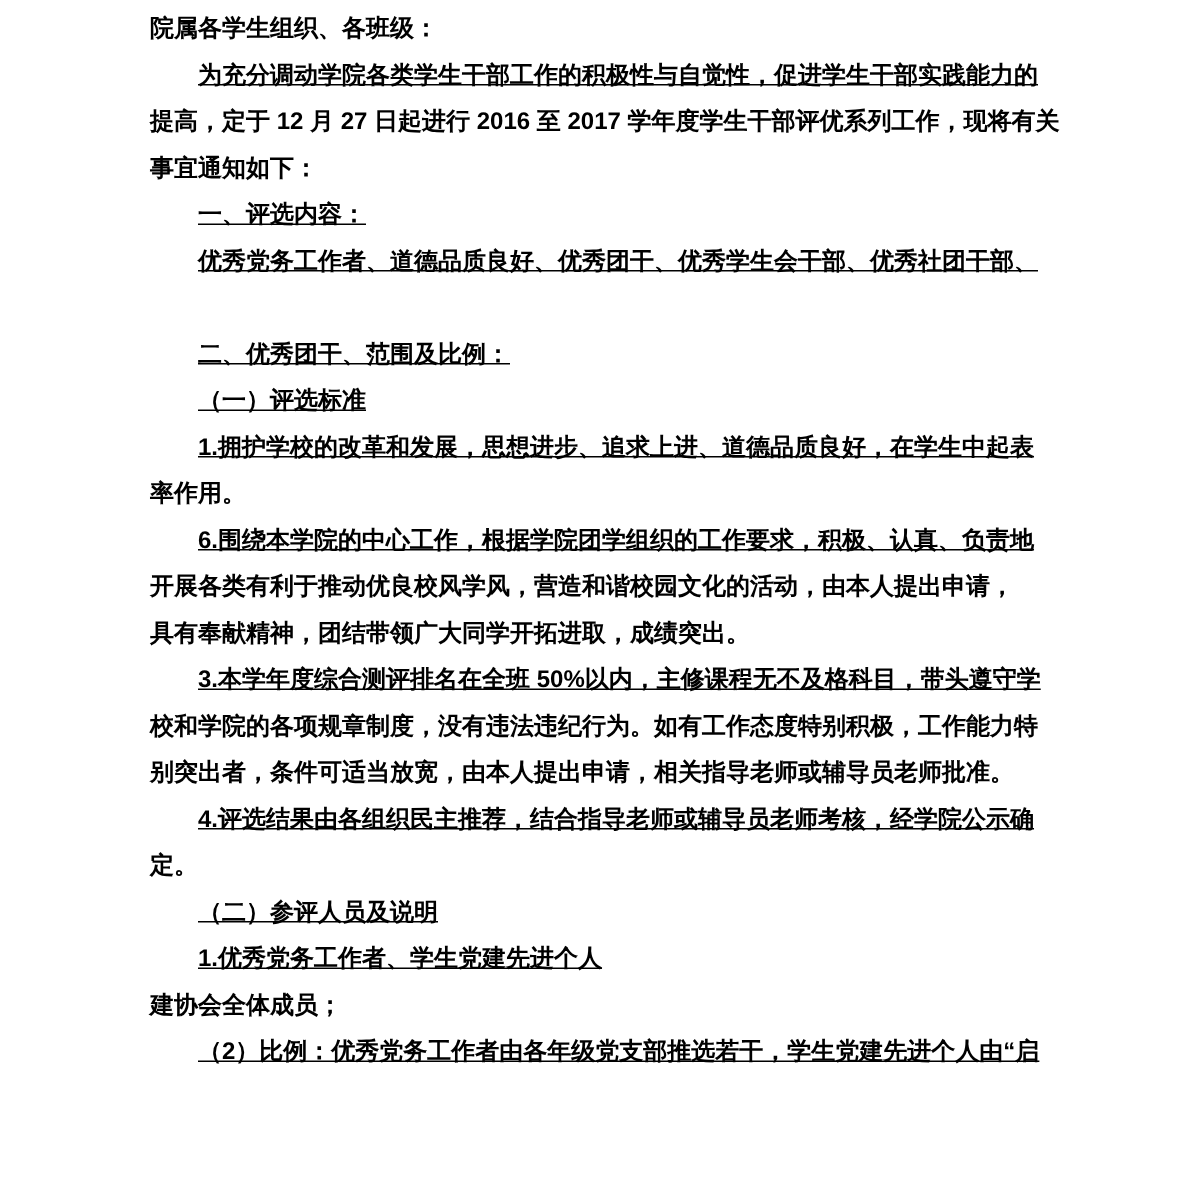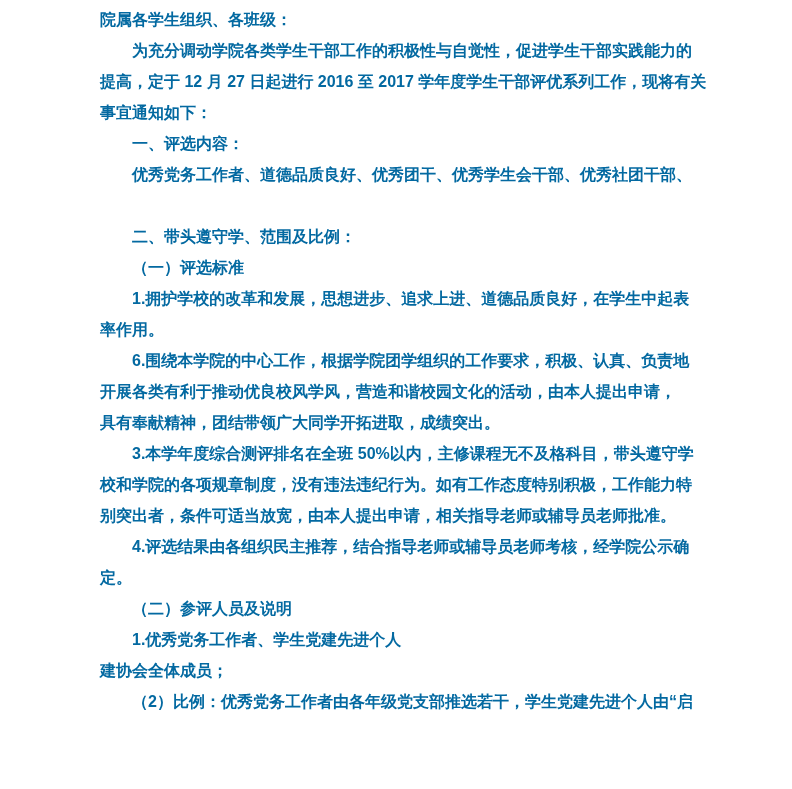--- a/index.html
+++ b/index.html
@@ -13,28 +13,28 @@
     width: 792px;
     height: 789px;
     background: #ffffff;
     padding: 4px 100px 0 100px;
   }
   .para { margin: 0; }
   .line {
     font-family: "Liberation Sans", sans-serif;
     font-weight: 700;
     font-size: 16px;
-    color: #0369a1;
+    color: #000000;
     height: 31px;
     line-height: 31px;
     white-space: nowrap;
     overflow: visible;
     text-align: left;
   }
-  .indent { padding-left: 32px; }
+  .indent { padding-left: 32px; text-decoration: underline; }
 </style>
 </head>
 <body>
 
 <div class="page">
 
   <div class="para">
     <p class="line">院属各学生组织、各班级：</p>
   </div>
 
@@ -50,21 +50,21 @@
 
   <div class="para">
     <p class="line indent">优秀党务工作者、道德品质良好、优秀团干、优秀学生会干部、优秀社团干部、</p>
   </div>
 
   <div class="para">
     <p class="line"></p>
   </div>
 
   <div class="para">
-    <p class="line indent">二、带头遵守学、范围及比例：</p>
+    <p class="line indent">二、优秀团干、范围及比例：</p>
   </div>
 
   <div class="para">
     <p class="line indent">（一）评选标准</p>
   </div>
 
   <div class="para">
     <p class="line indent">1.拥护学校的改革和发展，思想进步、追求上进、道德品质良好，在学生中起表</p>
     <p class="line">率作用。</p>
   </div>

